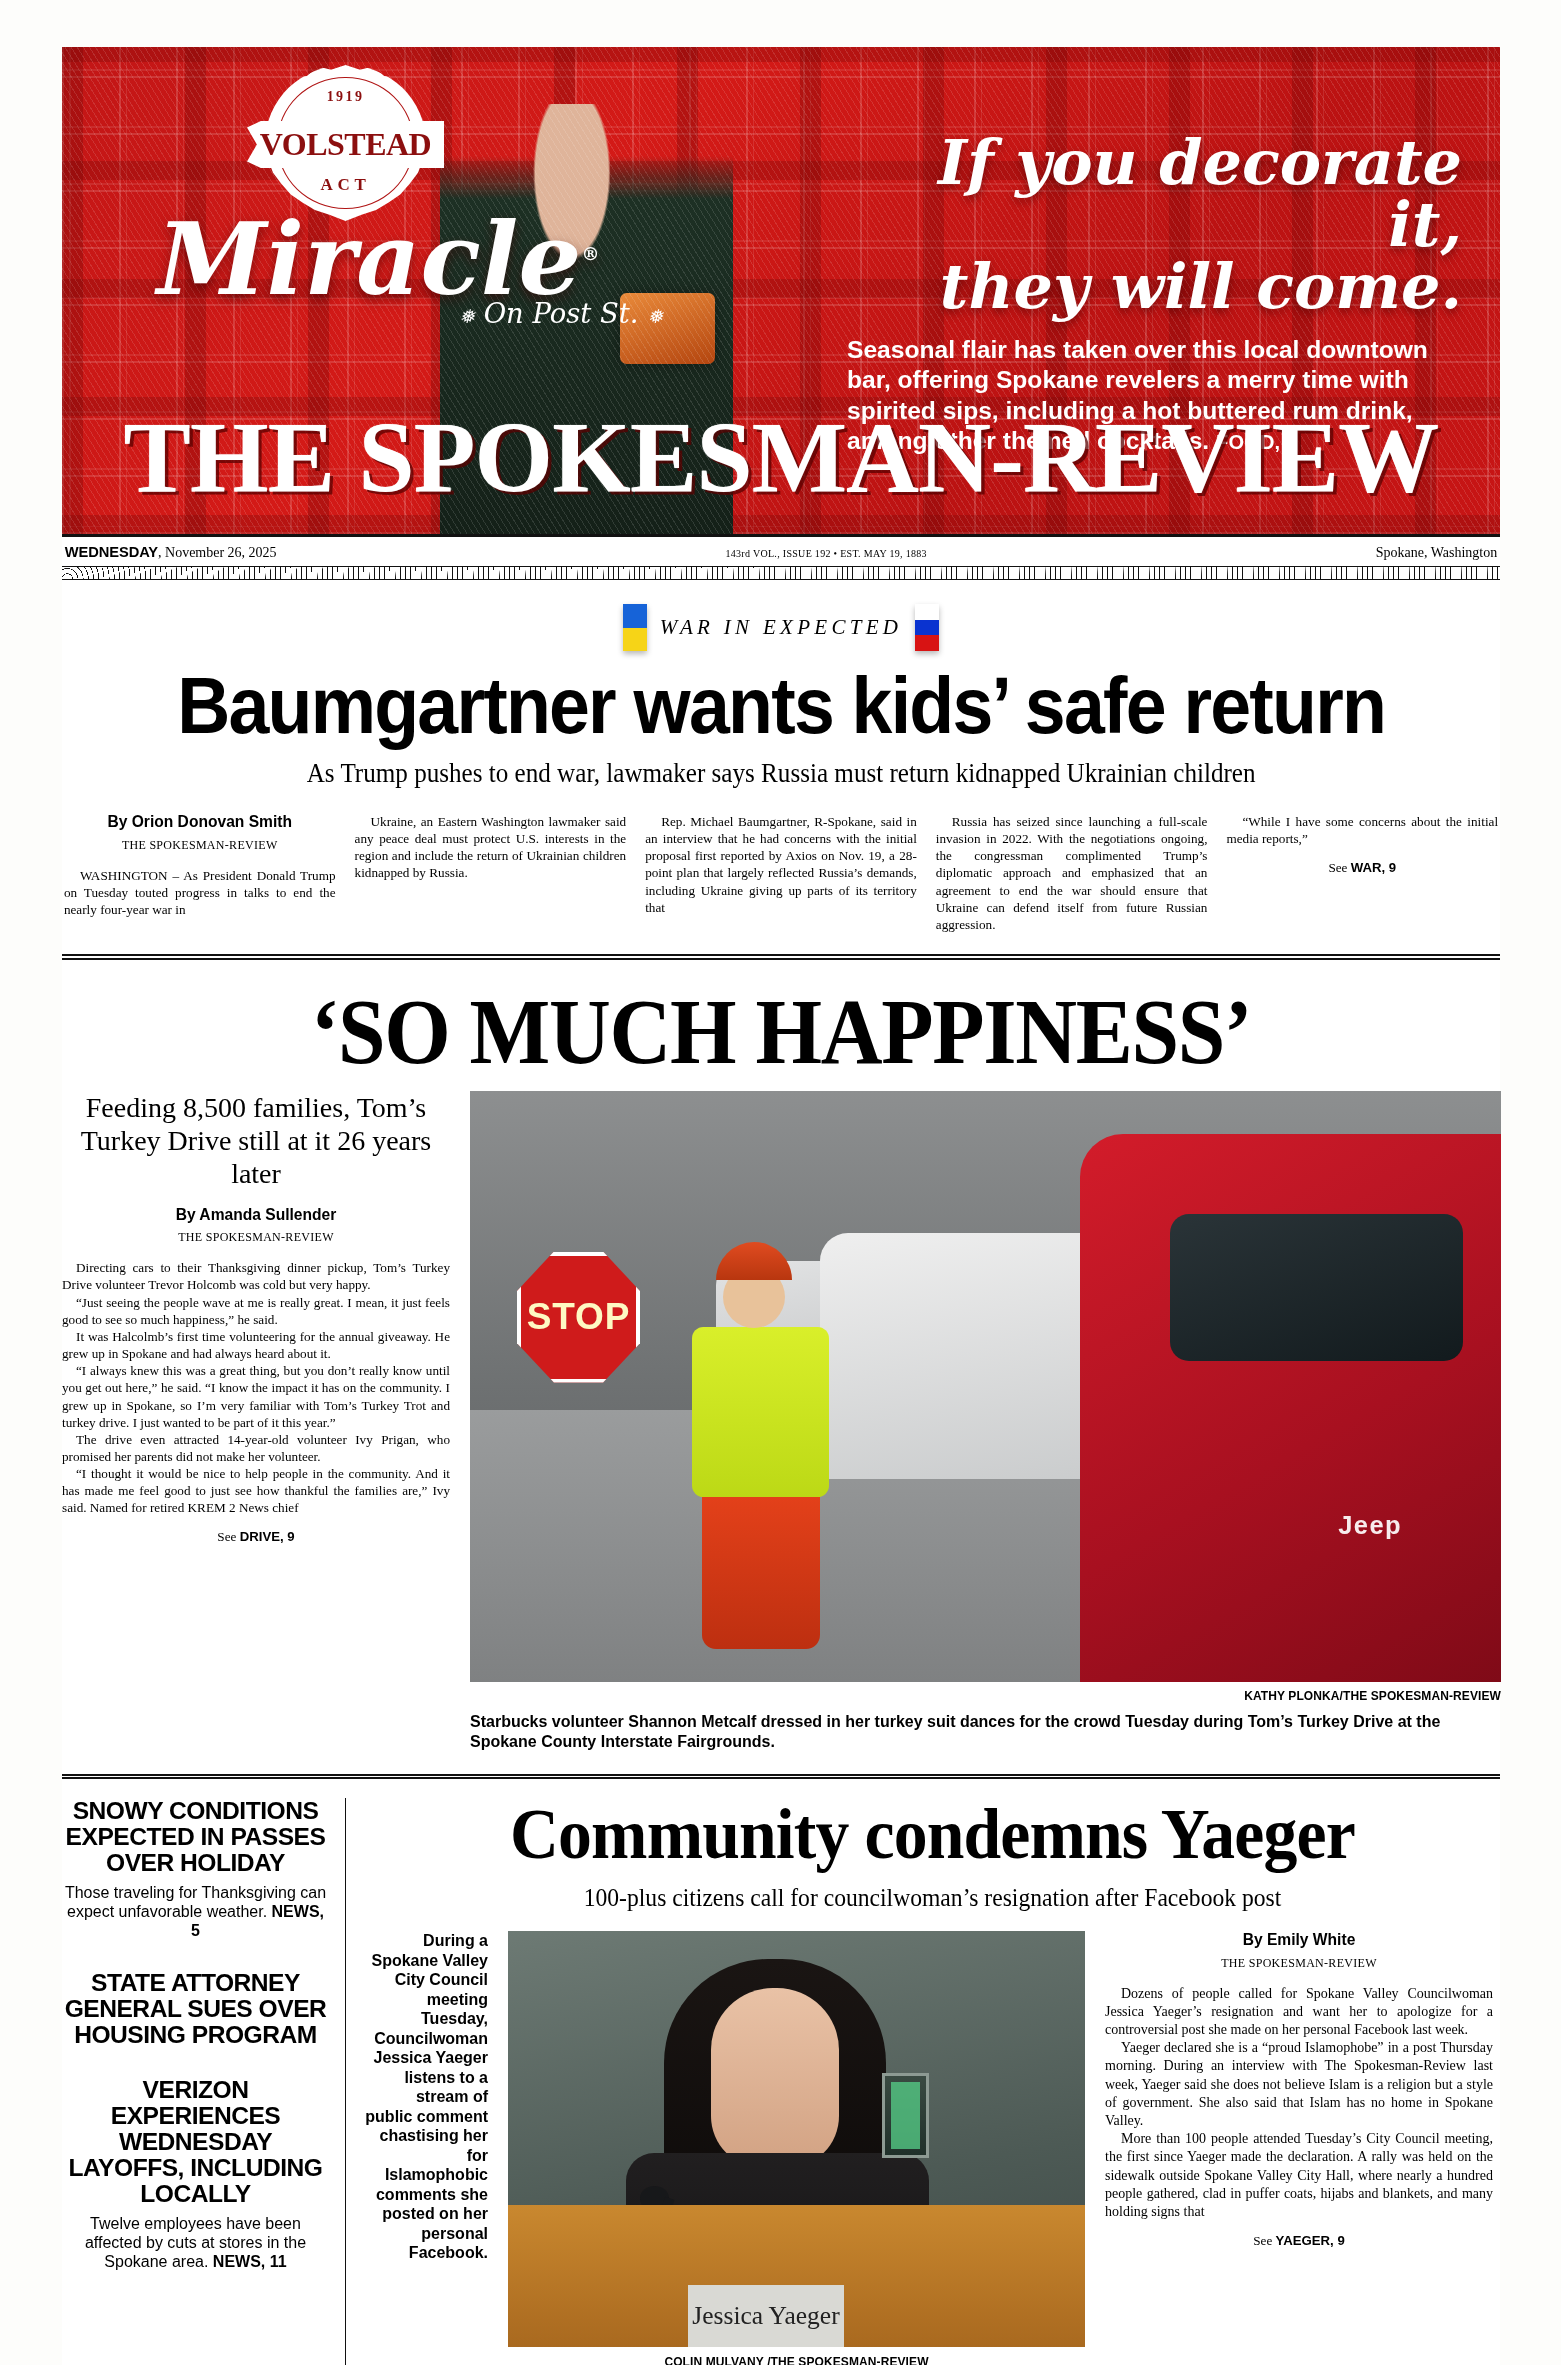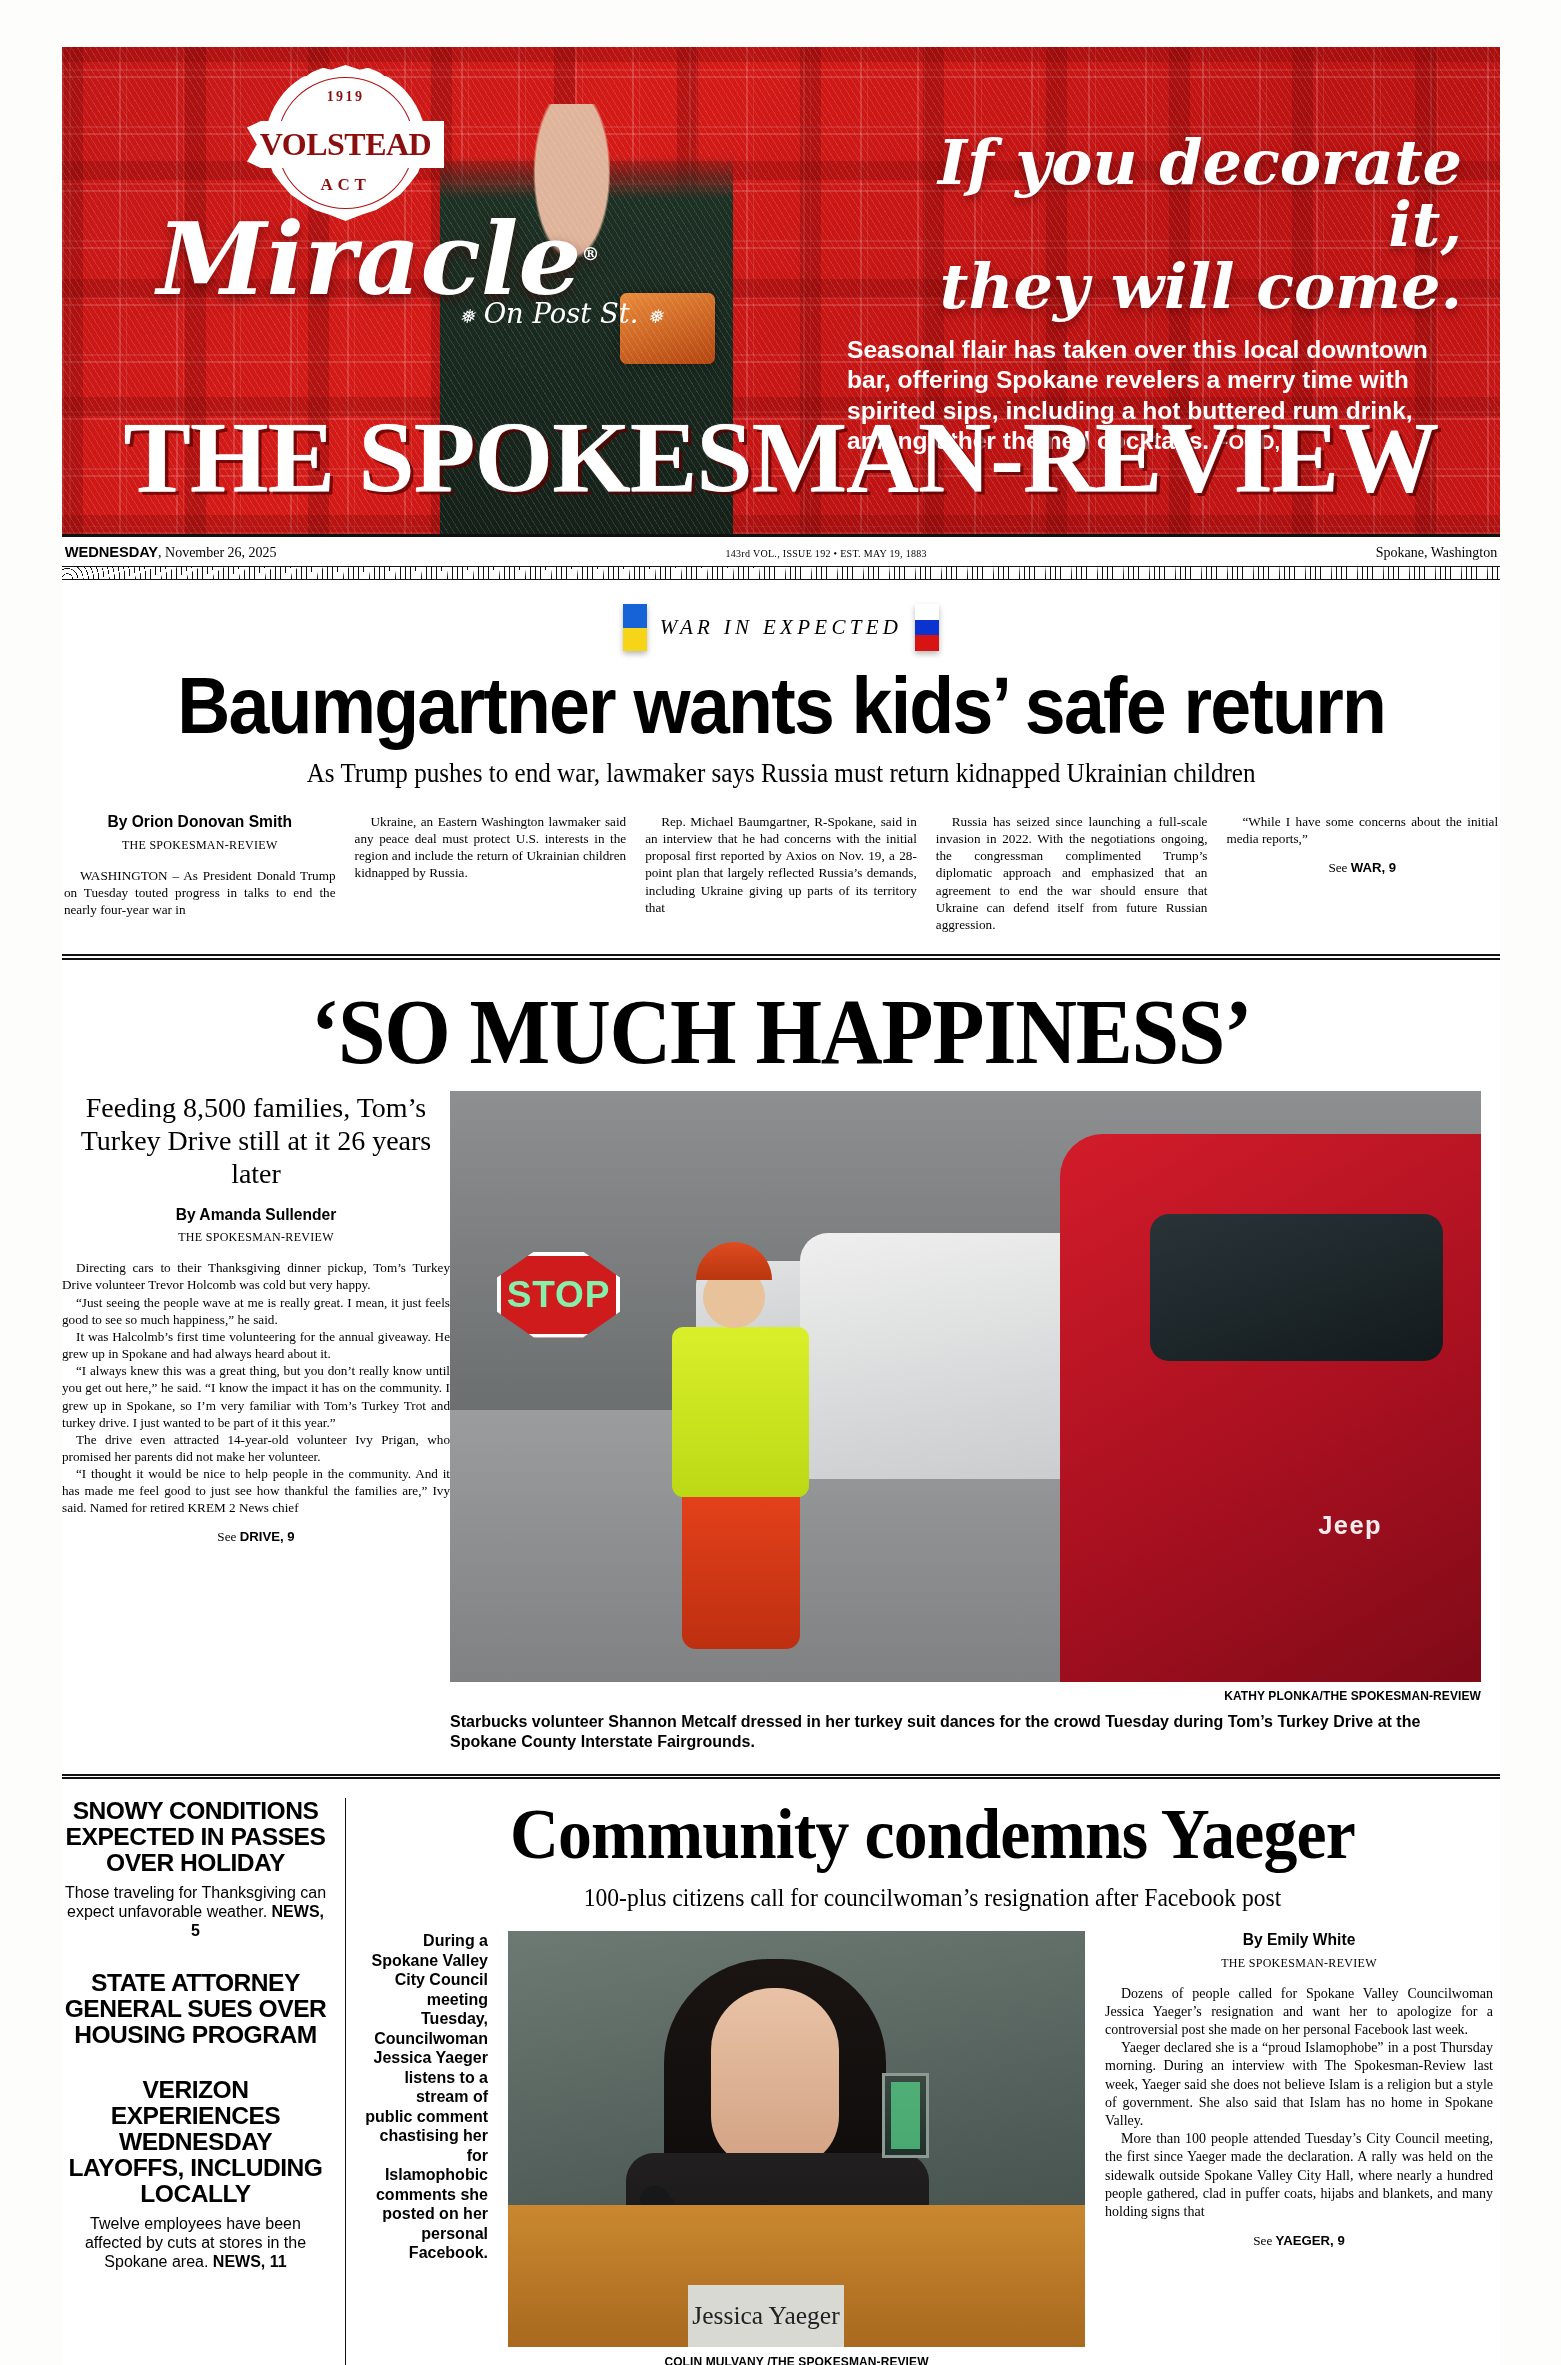--- a/index.html
+++ b/index.html
@@ -200,21 +200,21 @@
   .jump b { font-family:"Liberation Sans", sans-serif; }
 
   
   .dbl-rule { border-top:2.4px solid #111; border-bottom:2.4px solid #111; height:5.7px; margin:21px 0 0; }
   .happy-head {
     text-align:center; margin:25.5px 0 6.6px;
     font-family:"Liberation Serif", serif; font-weight:700;
     font-size:93px; line-height:1; letter-spacing:-1.4px;
     transform: scaleX(.92); transform-origin:center;
   }
-  .happy-grid { display:grid; grid-template-columns:388px 1031px; margin-top:12.3px; }
+  .happy-grid { display:grid; grid-template-columns:388px 1031px; gap:20px; margin-top:12.3px; }
   .happy-deck {
     text-align:center; font-family:"Liberation Serif", serif;
     font-size:28px; line-height:1.18;
   }
   .photo-main {
     width:1031px; height:591px; position:relative; overflow:hidden;
     background:linear-gradient(180deg,#8d8f90 0%, #6e7172 50%, #55585a 100%);
   }
   .road { position:absolute; left:0; right:0; bottom:0; height:46%;
     background:linear-gradient(180deg,#9a9c9d,#7f8182); }
@@ -234,24 +234,24 @@
   .turkey-vest { position:absolute; left:66px; top:118px; width:137px; height:170px;
     background:linear-gradient(180deg,#d9ef2a,#bcd916); border-radius:11.4px; }
   .turkey-body { position:absolute; left:57px; top:99px; width:156px; height:203px;
     background:linear-gradient(180deg,#7a4a18,#5c3712); border-radius:19px; z-index:-1; }
   .turkey-legs { position:absolute; left:76px; top:284px; width:118px; height:156px;
     background:linear-gradient(180deg,#e4411a,#bd2f10); border-radius:0 0 14px 14px; }
   .turkey-head { position:absolute; left:97px; top:57px; width:62px; height:62px;
     background:#e8c29a; border-radius:50%; }
   .turkey-hat { position:absolute; left:90px; top:33px; width:76px; height:38px;
     background:linear-gradient(180deg,#e04b20,#b8360f); border-radius:38px 38px 0 0; }
-  .stop-sign { position:absolute; left:-109px; top:43px; width:123px; height:86px;
+  .stop-sign { position:absolute; left:-109px; top:43px; width:123px; height:131px;
     background:#cf1b1b; clip-path:polygon(30% 0,70% 0,100% 30%,100% 70%,70% 100%,30% 100%,0 70%,0 30%);
     display:flex; align-items:center; justify-content:center;
-    color:#86efac; font-family:"Liberation Sans", sans-serif; font-weight:700;
+    color:#fef9c3; font-family:"Liberation Sans", sans-serif; font-weight:700;
     font-size:37px; letter-spacing:0.9px; border:4.7px solid #fff; box-sizing:border-box; }
   .photo-credit {
     text-align:right; font-family:"Liberation Sans", sans-serif;
     font-weight:700; font-size:12px; letter-spacing:0.1px; margin-top:7.6px;
   }
   .photo-caption {
     font-family:"Liberation Sans", sans-serif; font-weight:700;
     font-size:16px; line-height:1.28; margin-top:8.5px;
   }
   .happy-body { font-family:"Liberation Serif", serif; font-size:13.2px; line-height:1.30; text-align:justify; hyphens:auto; }

